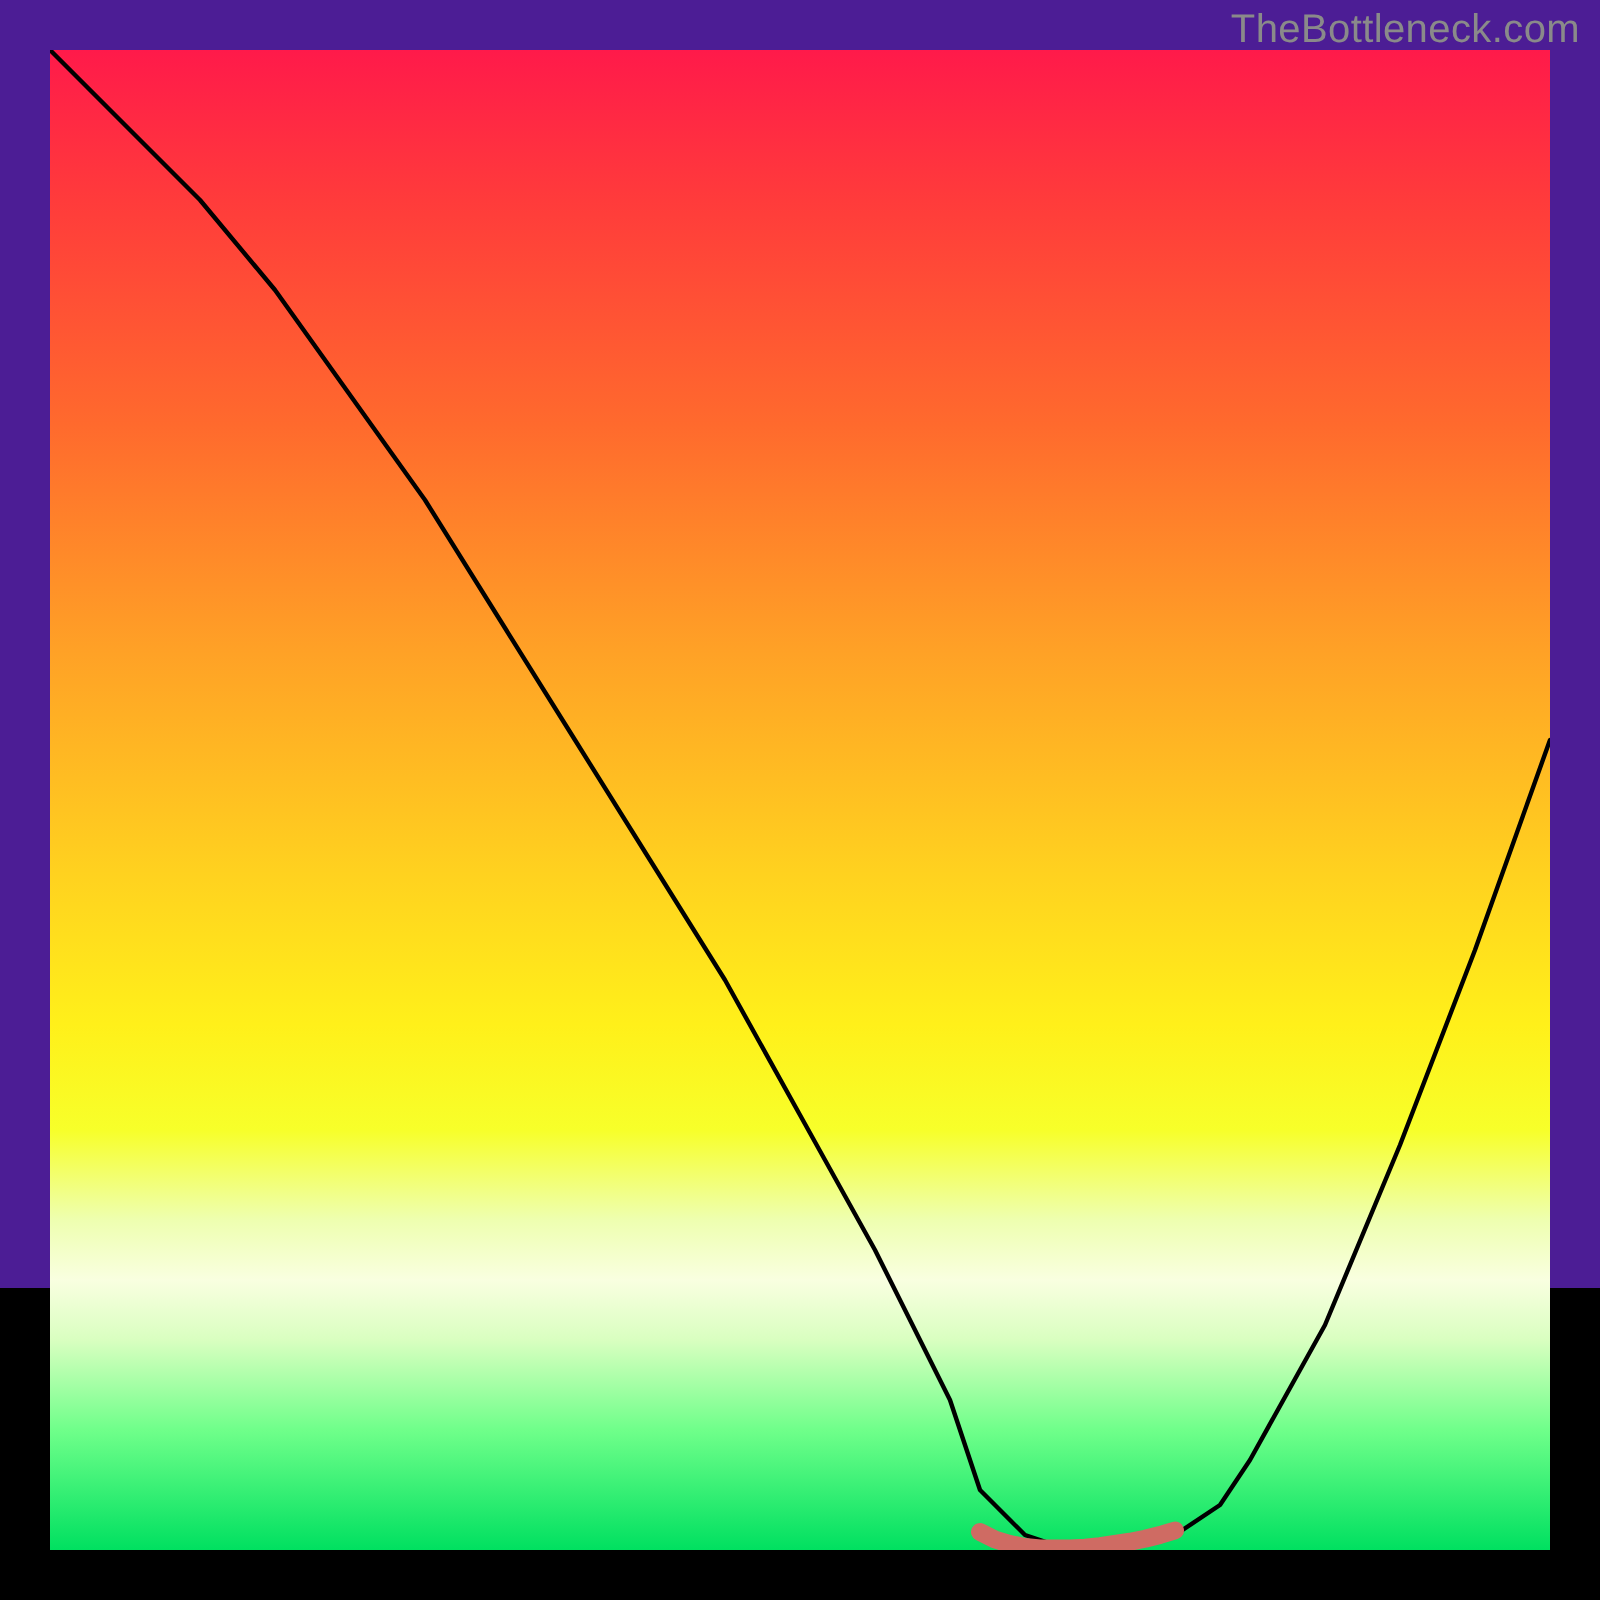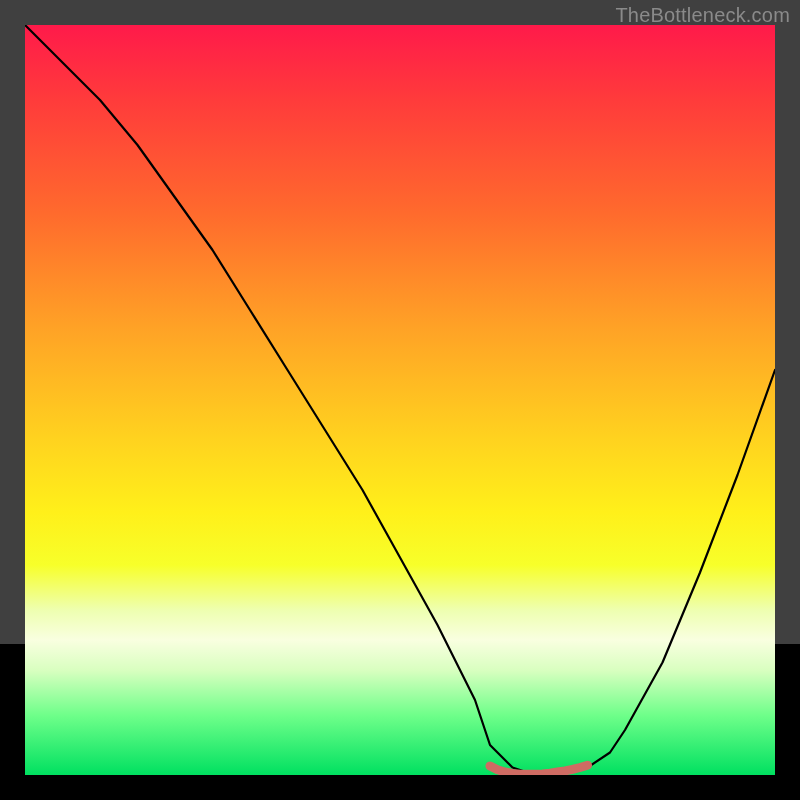--- a/index.html
+++ b/index.html
@@ -1,21 +1,21 @@
 <!DOCTYPE html>
 <html><head>
 <meta charset="utf-8">
 <style>
   * { margin: 0; padding: 0; box-sizing: border-box; }
   html, body { width: 800px; height: 800px; overflow: hidden; background: #000; }
   .stage {
     position: relative;
     width: 800px;
     height: 644px;
-    background: #404040;
+    background: #4c1d95;
   }
   .plot {
     position: absolute;
     left: 25px;
     top: 25px;
     width: 750px;
     height: 750px;
     background: linear-gradient(to bottom,
       #ff1a4a 0%,
       #ff3b3b 10%,

